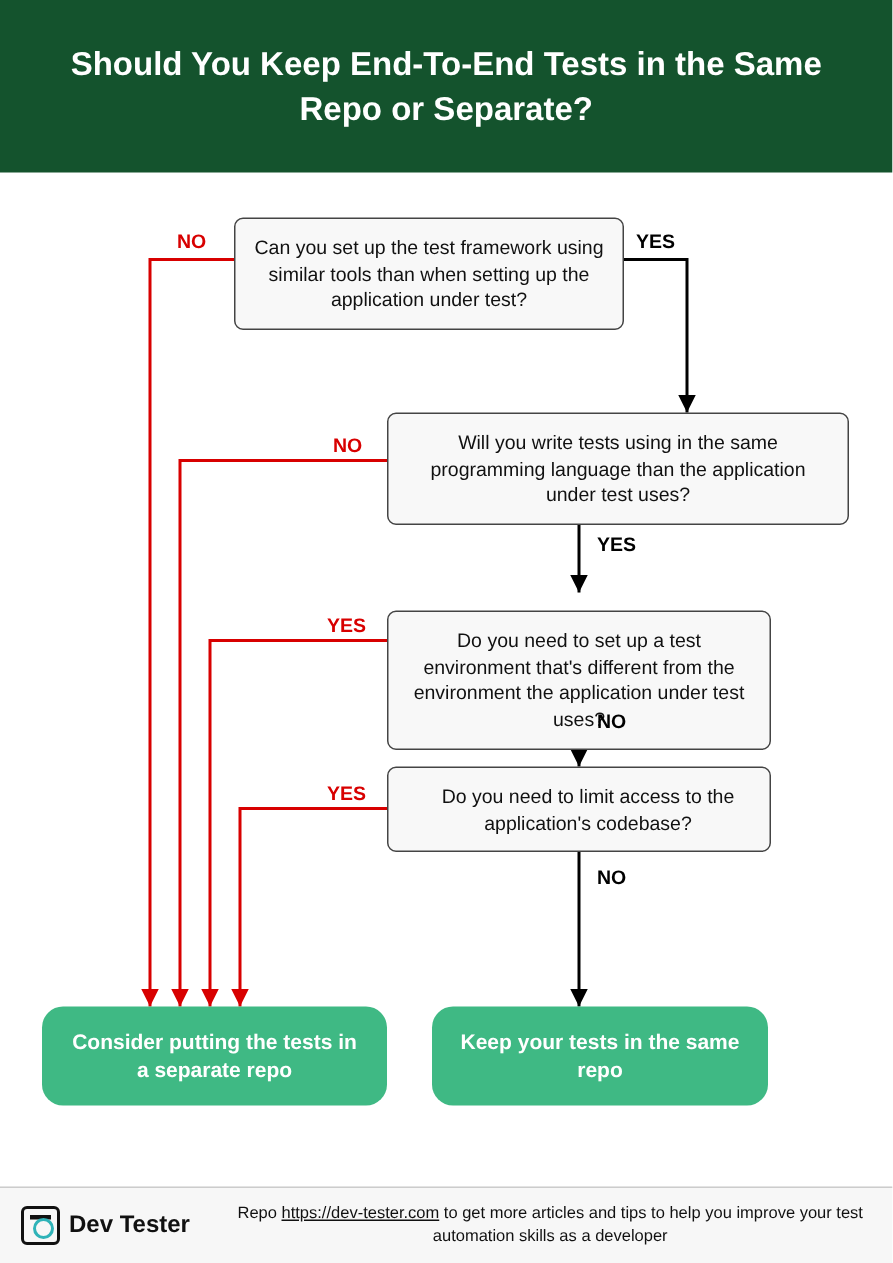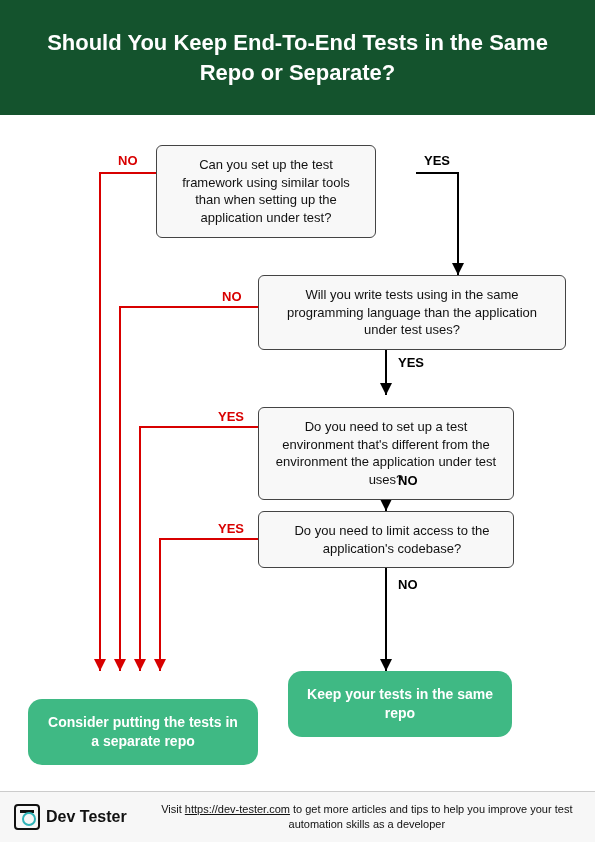--- a/index.html
+++ b/index.html
@@ -137,21 +137,21 @@
 
     <path d="M 156 58 L 100 58 L 100 556" stroke="#d80000" stroke-width="2" fill="none" marker-end="url(#ah-red)"></path>
 
     <path d="M 258 192 L 120 192 L 120 556" stroke="#d80000" stroke-width="2" fill="none" marker-end="url(#ah-red)"></path>
 
     <path d="M 258 312 L 140 312 L 140 556" stroke="#d80000" stroke-width="2" fill="none" marker-end="url(#ah-red)"></path>
 
     <path d="M 258 424 L 160 424 L 160 556" stroke="#d80000" stroke-width="2" fill="none" marker-end="url(#ah-red)"></path>
   </svg>
 
-  <div class="qbox" style="left:156px; top:30px; width:220px;">
+  <div class="qbox" style="left:156px; top:30px; width:260px;">
     <span>Can you set up the test framework using similar tools than when setting up the application under test?</span>
   </div>
   <div class="qbox" style="left:258px; top:160px; width:308px;">
     <span>Will you write tests using in the same programming language than the application under test uses?</span>
   </div>
   <div class="qbox" style="left:258px; top:280px; width:256px;margin-top:12px;">
     <span>Do you need to set up a test environment that's different from the environment the application under test uses?</span>
   </div>
   <div class="qbox" style="left:258px; top:396px; width:256px;padding-left:24px;">
     <span>Do you need to limit access to the application's codebase?</span>
@@ -162,30 +162,30 @@
 
   <span class="lbl red" style="left:222px; top:174px;">NO</span>
   <span class="lbl blk" style="left:398px; top:240px;">YES</span>
 
   <span class="lbl red" style="left:218px; top:294px;">YES</span>
   <span class="lbl blk" style="left:398px; top:358px;">NO</span>
 
   <span class="lbl red" style="left:218px; top:406px;">YES</span>
   <span class="lbl blk" style="left:398px; top:462px;">NO</span>
 
-  <div class="endbox" style="left:28px; top:556px; width:230px;margin-top:28px;">
+  <div class="endbox" style="left:28px; top:556px; width:230px;">
     <span>Consider putting the tests in a separate repo</span>
   </div>
   <div class="endbox" style="left:288px; top:556px; width:224px;">
     <span>Keep your tests in the same repo</span>
   </div>
 
 </div>
 
 <div class="footer">
   <div class="logo">
     <span class="logo-icon"></span>
     <span>Dev Tester</span>
   </div>
   <div class="footer-text">
-    <span>Visit </span><a>https://dev-tester.com</a><span> to get more articles and tips to help you improve your test automation skills as a developer</span>
+    <span>Repo </span><a>https://dev-tester.com</a><span> to get more articles and tips to help you improve your test automation skills as a developer</span>
   </div>
 </div>
 
 </body></html>

